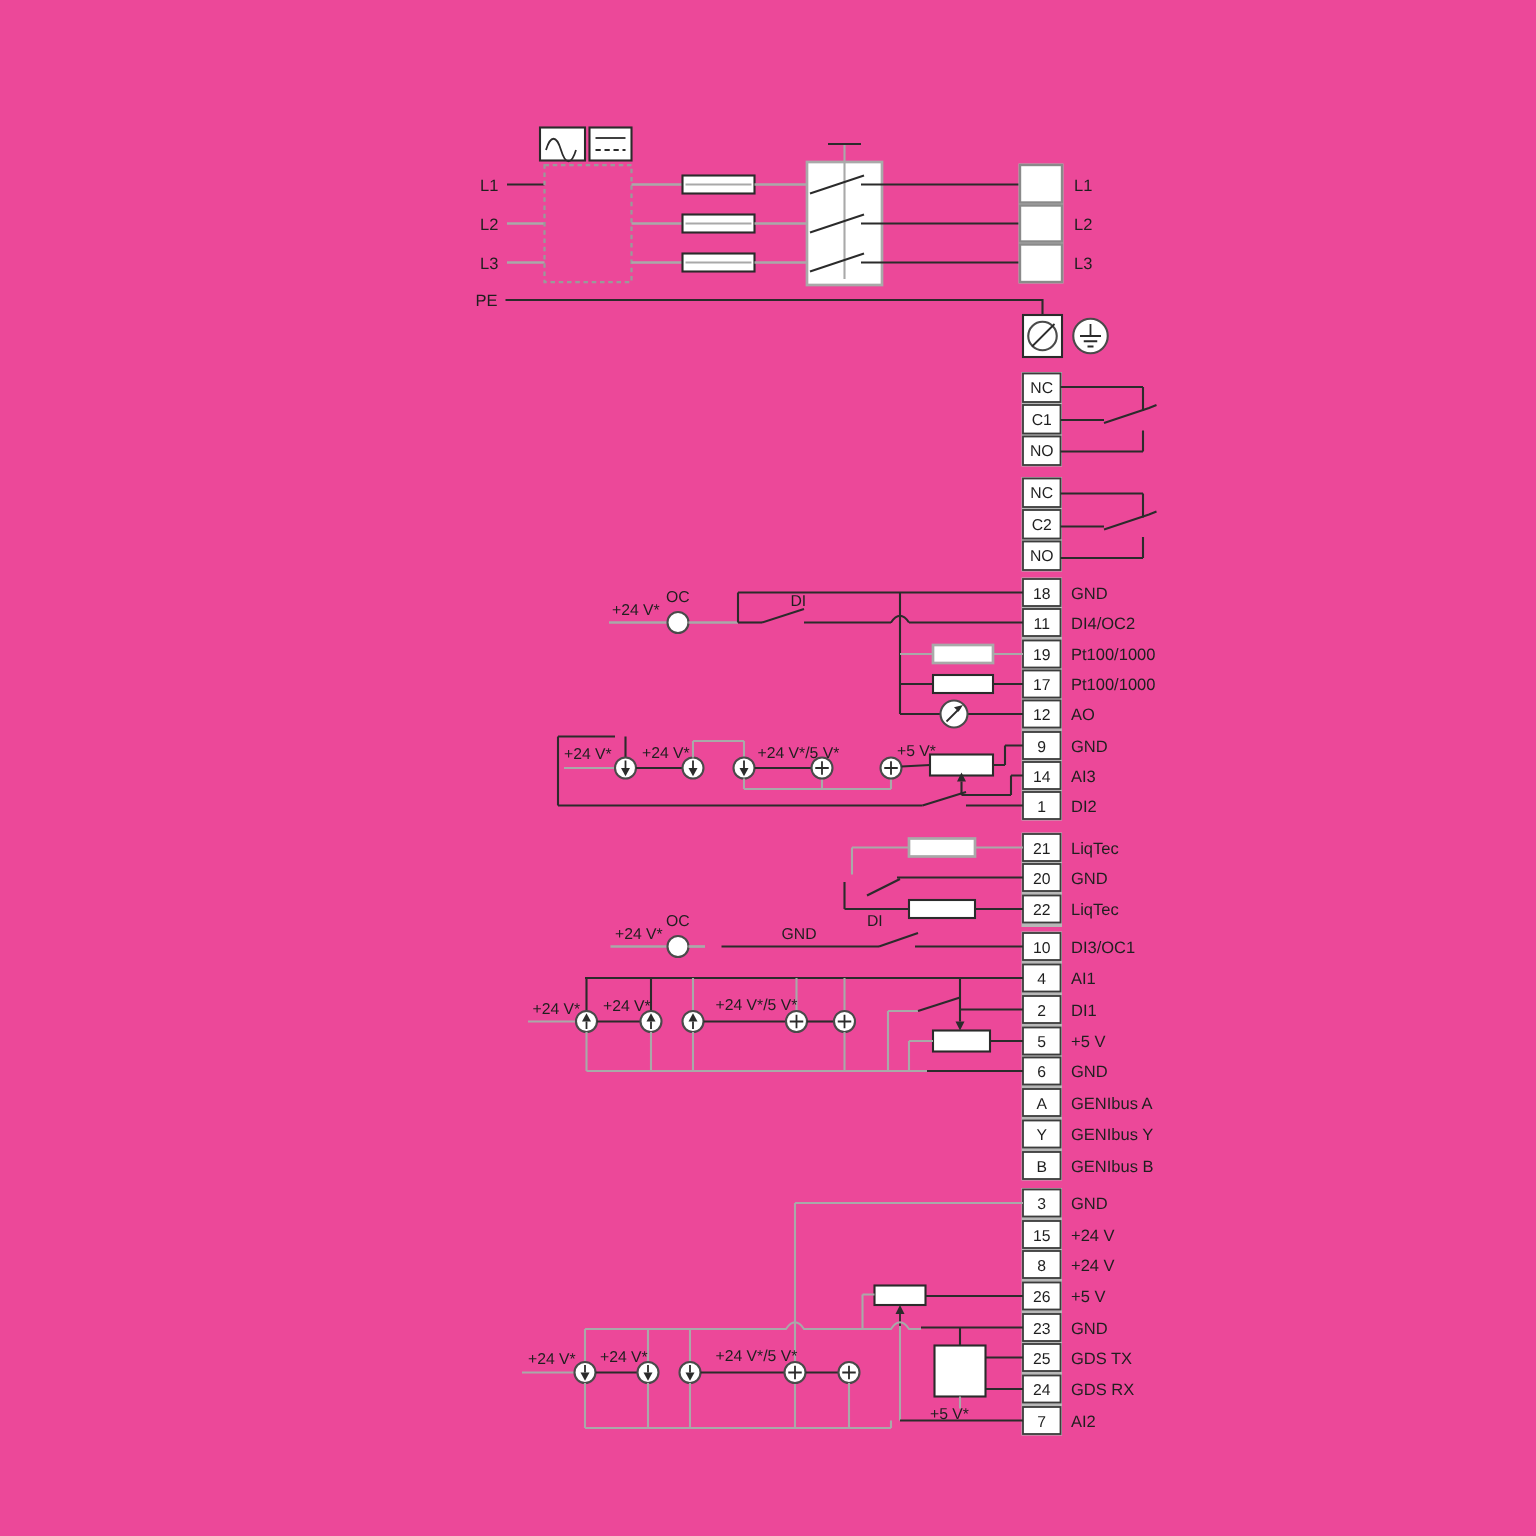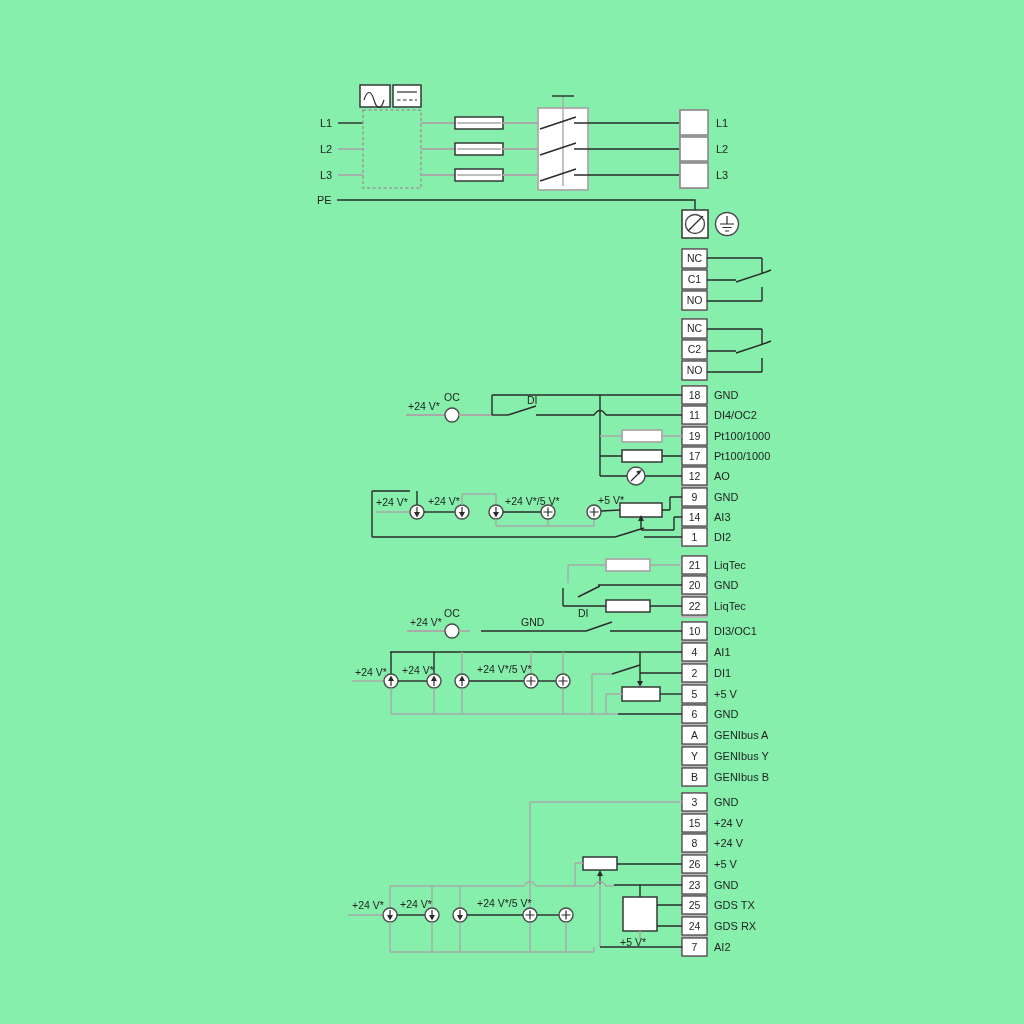--- a/index.html
+++ b/index.html
@@ -1,16 +1,16 @@
 <!DOCTYPE html>
 <html><head>
 <meta charset="utf-8">
 <style>
   html,body{margin:0;padding:0;background:#ffffff;}
-  .stage{width:1024px;height:1024px;position:relative;background:#86efac;}
+  .stage{width:1024px;height:1024px;position:relative;background:#ec4899;}
   text{font-family:"Liberation Sans","DejaVu Sans",sans-serif;fill:#1f1f1f;}
   .t11{font-size:11px;}
   .t10{font-size:10.5px;}
   .num{text-anchor:middle;}
   .wb{stroke:#2b2b2b;stroke-width:1.4;fill:none;}
   .wb2{stroke:#2b2b2b;stroke-width:1.2;fill:none;}
   .wg{stroke:#a9a9a9;stroke-width:1.8;fill:none;}
   .wg2{stroke:#a9a9a9;stroke-width:1.4;fill:none;}
   .dash{stroke:#9a9a9a;stroke-width:1.5;fill:none;stroke-dasharray:3,2.5;}
   .boxb{stroke:#2b2b2b;stroke-width:1.4;fill:#ffffff;}

